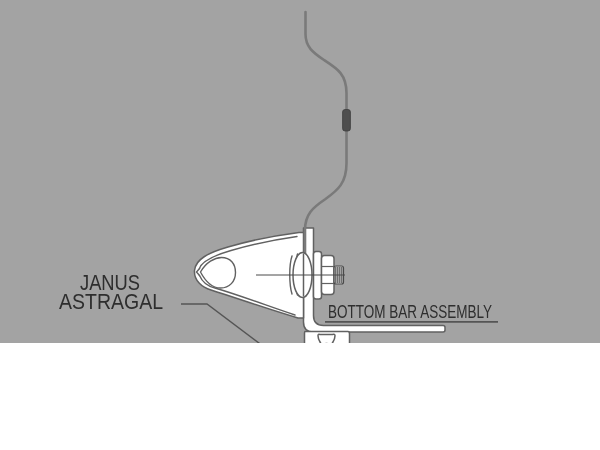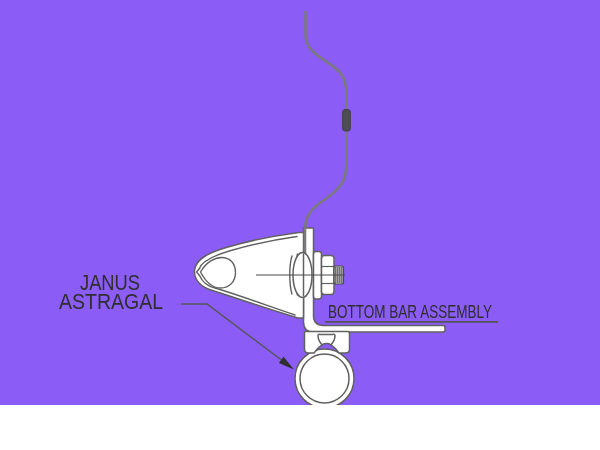--- a/index.html
+++ b/index.html
@@ -4,22 +4,22 @@
 <style>
   html, body {
     margin: 0;
     padding: 0;
     background: #ffffff;
     font-family: "Liberation Sans", sans-serif;
   }
   .stage {
     position: relative;
     width: 600px;
-    height: 405px;
-    background: #8b5cf6;
+    height: 343px;
+    background: #a3a3a3;
     overflow: hidden;
   }
   svg { display: block; }
   .outline  { fill: #ffffff; stroke: #616161; stroke-width: 1.5; stroke-linejoin: round; }
   .thinline { fill: none;    stroke: #616161; stroke-width: 1.4; stroke-linecap: round; }
   .cable    { fill: none;    stroke: #7a7a7a; stroke-width: 2.6; stroke-linecap: round; }
   .centerln { fill: none;    stroke: #4a4a4a; stroke-width: 1; }
   .leader   { fill: none;    stroke: #555555; stroke-width: 1.4; }
   .label    { fill: #2e2e2e; font-family: "Liberation Sans", sans-serif; }
 </style>

